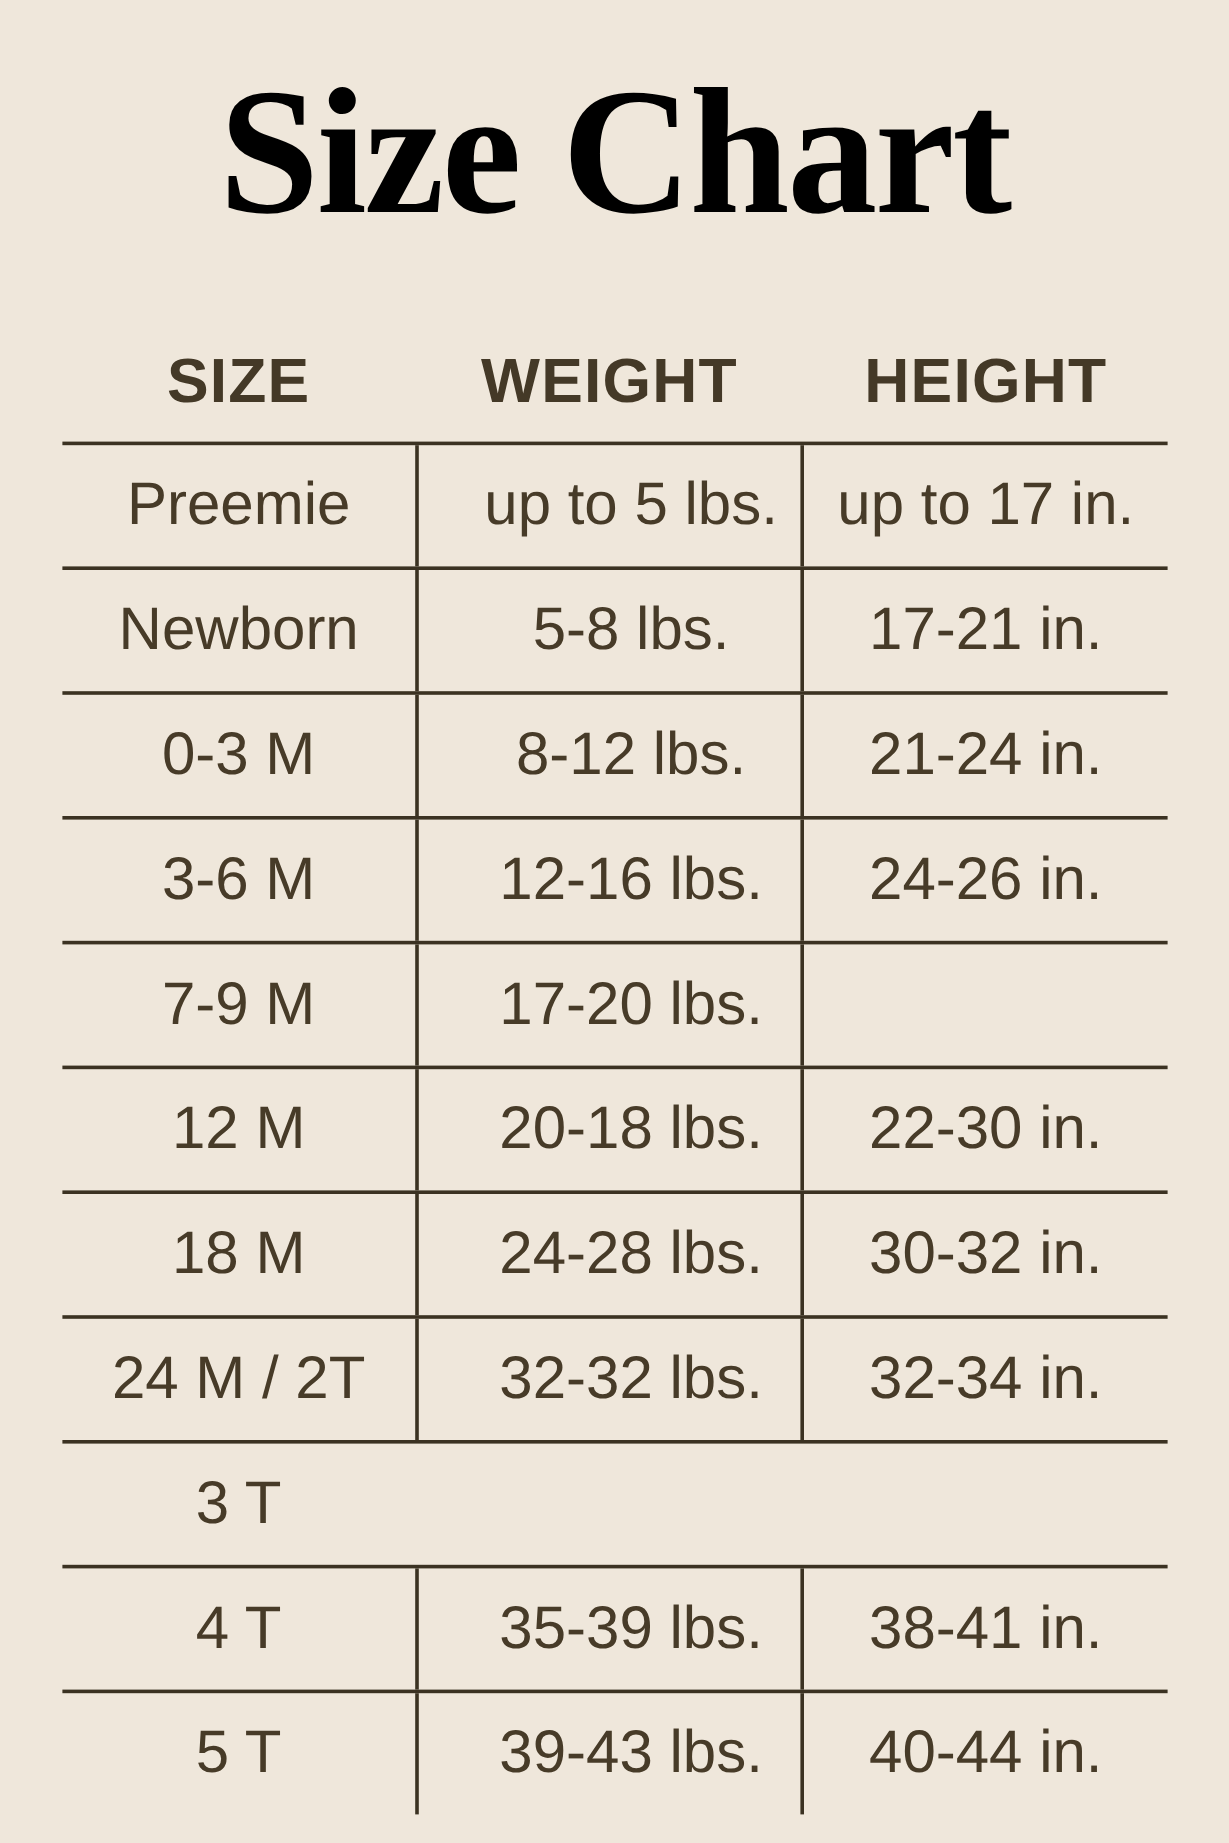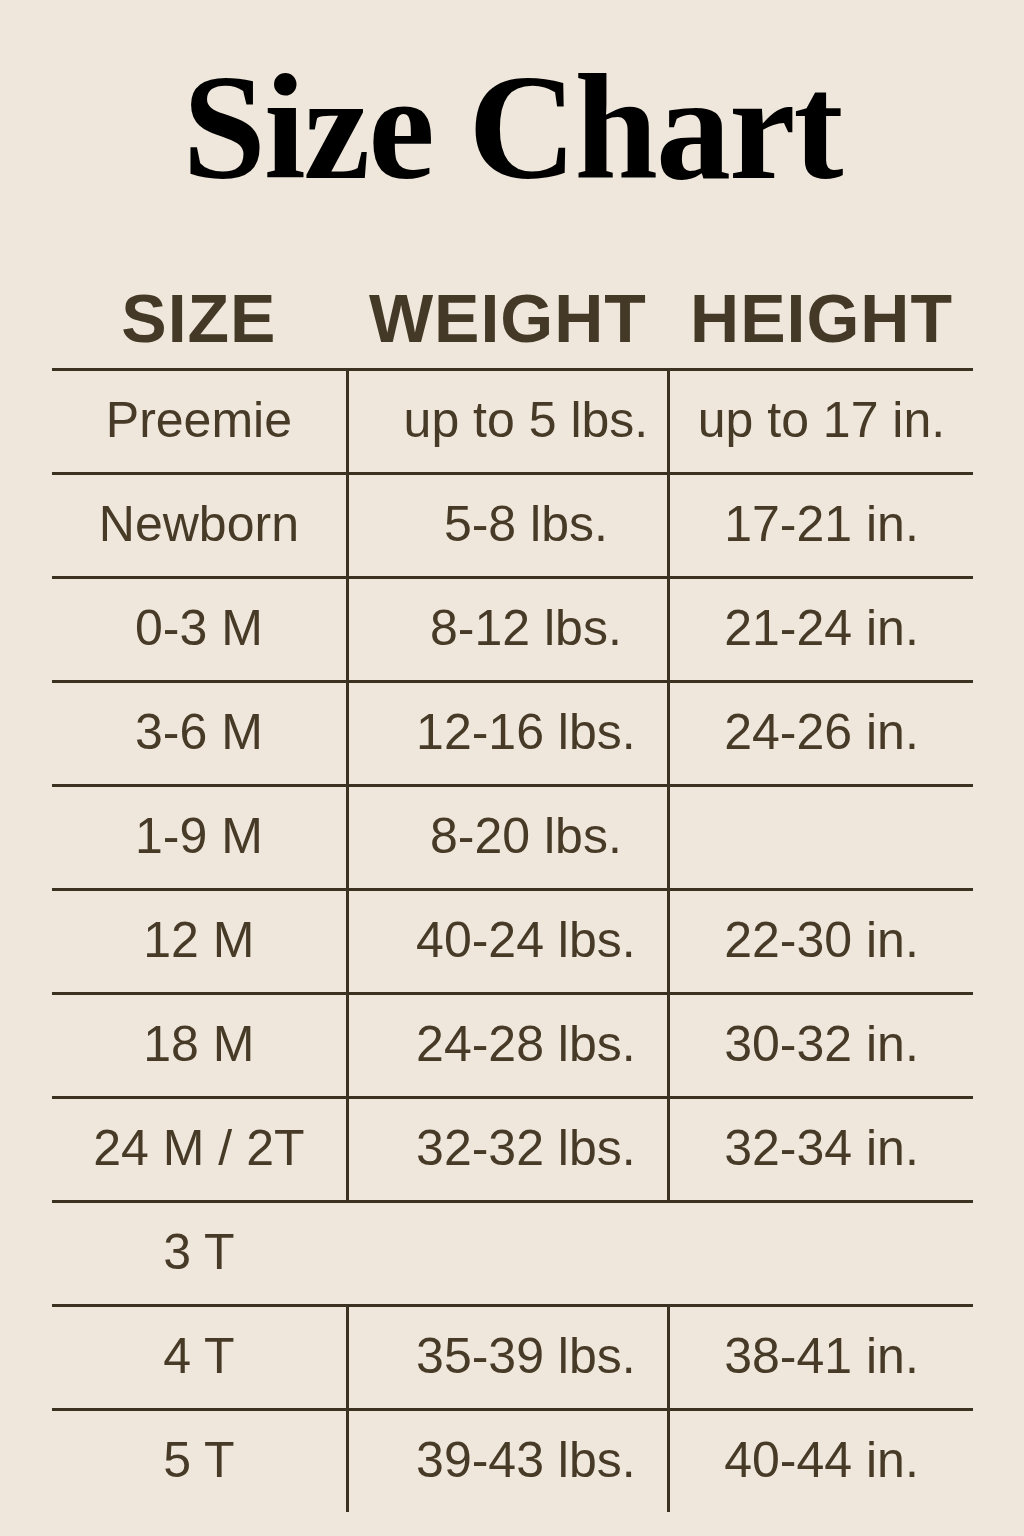--- a/index.html
+++ b/index.html
@@ -52,21 +52,21 @@
     align-items: center;
     justify-content: center;
     box-sizing: border-box;
     font-size: 50px;
     line-height: 1;
     white-space: nowrap;
     padding-bottom: 4px;
   }
   .header-row .cell {
     font-weight: 700;
-    font-size: 68px;
+    font-size: 52px;
     letter-spacing: 1px;
     color: #443927;
     padding-bottom: 0;
   }
   .data-row .cell.col-weight {
     border-left: 3px solid #3b3222;
     border-right: 3px solid #3b3222;
     padding-left: 36px;
   }
 </style>
@@ -101,27 +101,27 @@
     <div class="cell col-height">21-24 in.</div>
   </div>
 
   <div class="row data-row">
     <div class="cell col-size">3-6 M</div>
     <div class="cell col-weight">12-16 lbs.</div>
     <div class="cell col-height">24-26 in.</div>
   </div>
 
   <div class="row data-row">
-    <div class="cell col-size">1-9 M</div>
-    <div class="cell col-weight">8-20 lbs.</div>
+    <div class="cell col-size">7-9 M</div>
+    <div class="cell col-weight">17-20 lbs.</div>
   </div>
 
   <div class="row data-row">
     <div class="cell col-size">12 M</div>
-    <div class="cell col-weight">40-24 lbs.</div>
+    <div class="cell col-weight">20-18 lbs.</div>
     <div class="cell col-height">22-30 in.</div>
   </div>
 
   <div class="row data-row">
     <div class="cell col-size">18 M</div>
     <div class="cell col-weight">24-28 lbs.</div>
     <div class="cell col-height">30-32 in.</div>
   </div>
 
   <div class="row data-row">

